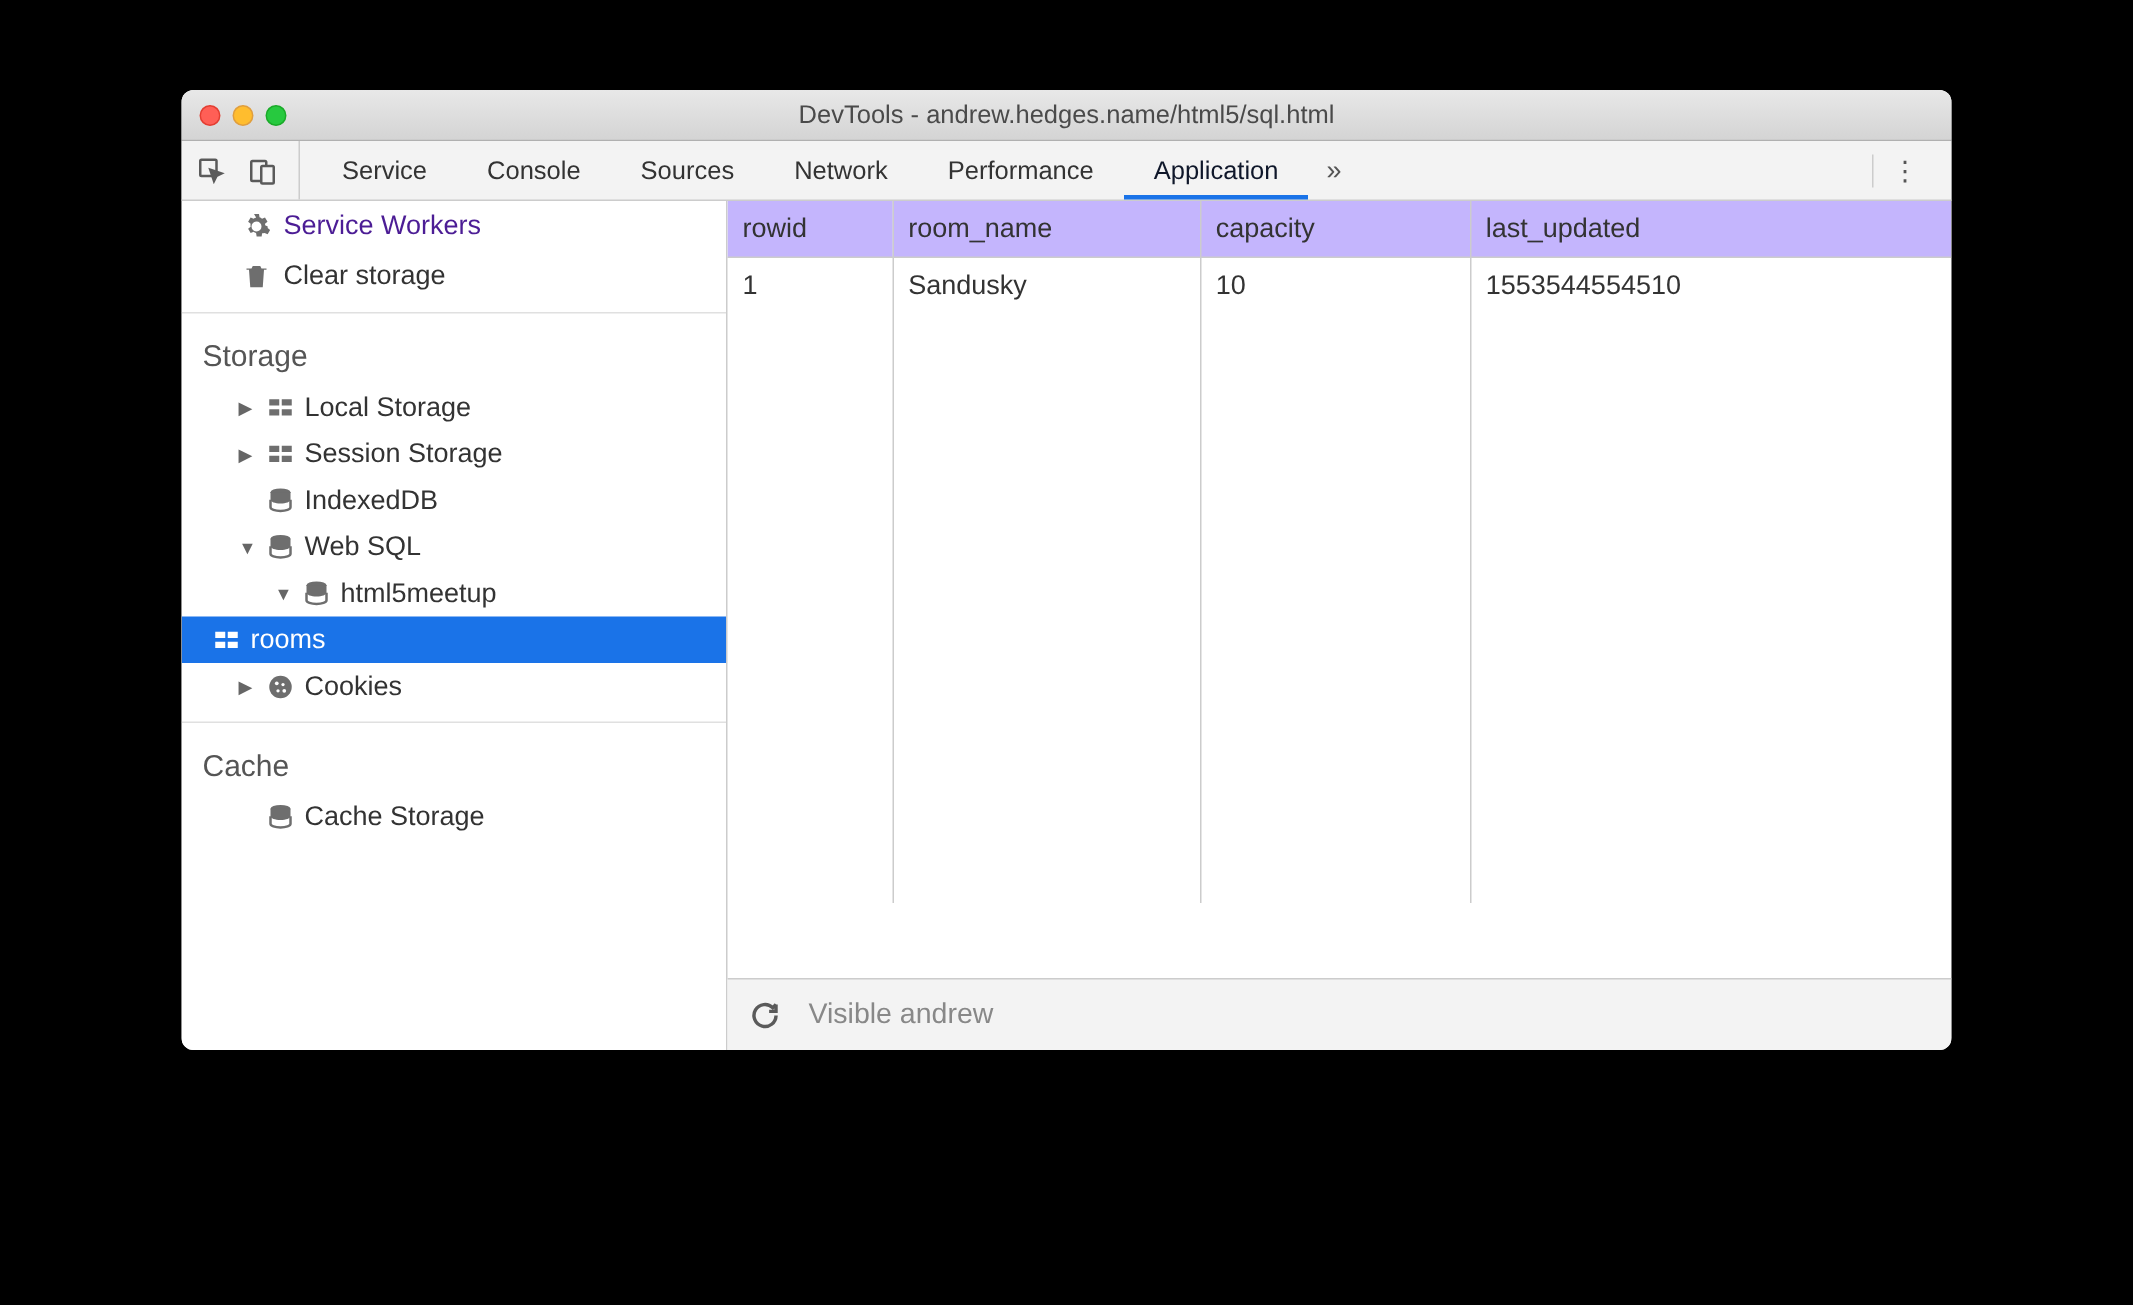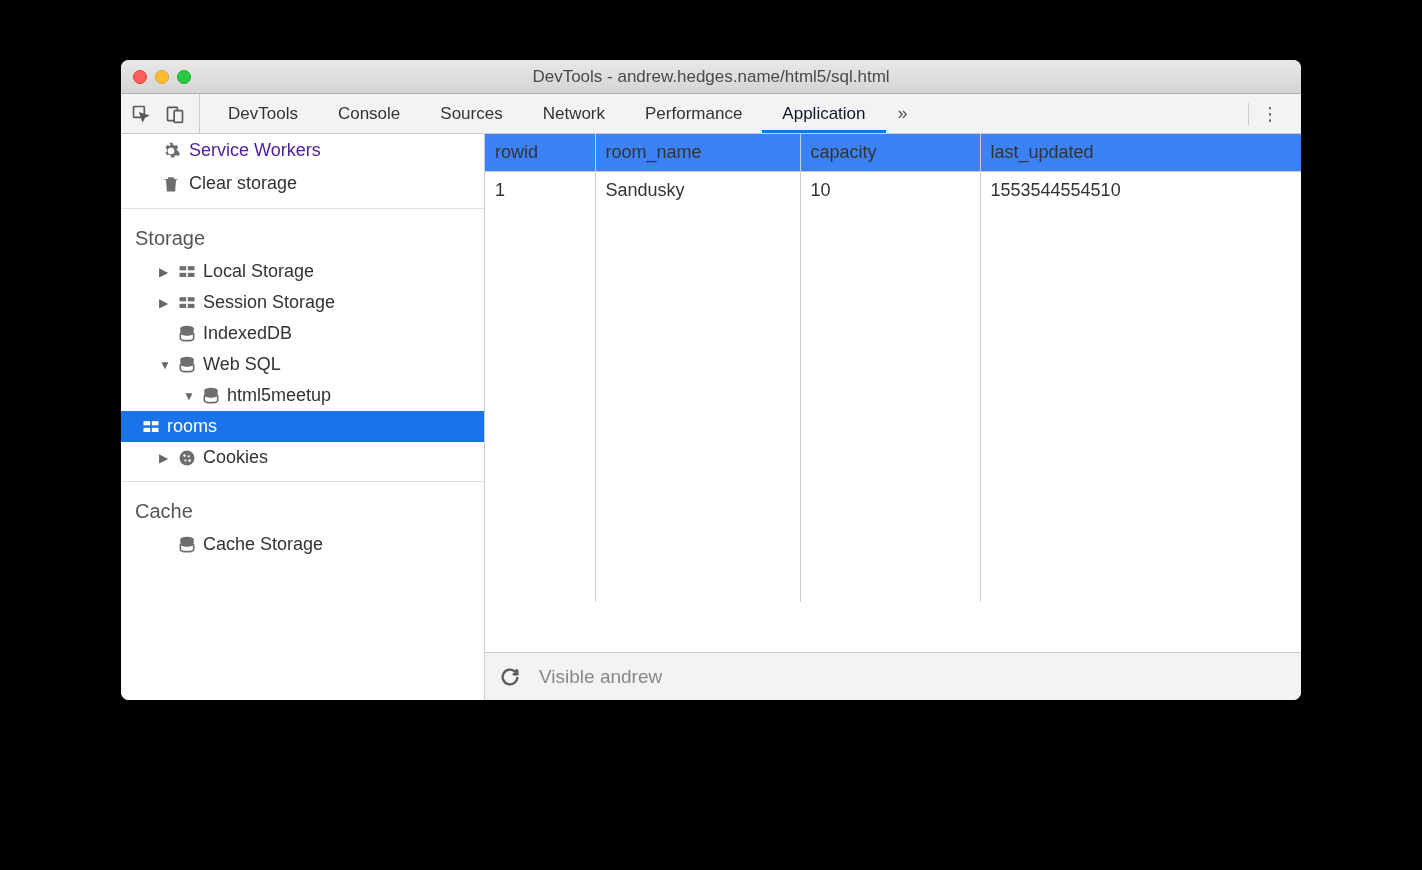--- a/index.html
+++ b/index.html
@@ -82,21 +82,21 @@
     .tree-item.selected { background: #1a73e8; color: #fff; }
     .chevron { display: inline-block; width: 12px; font-size: 12px; color: #666; }
     .sb-icon { width: 20px; height: 18px; color: #6e6e6e; display:inline-flex; align-items:center; justify-content:center; }
     .tree-item.selected .sb-icon { color: #fff; }
     .main { flex: 1; display: flex; flex-direction: column; }
     .table-wrap { flex: 1; overflow: auto; }
     table { border-collapse: collapse; width: 100%; font-size: 18px; color: #333; }
     th { 
       text-align: left; 
       font-weight: normal; 
-      background: #3b82f6; 
+      background: #c4b5fd; 
       border-right: 1px solid #ccc; 
       border-bottom: 1px solid #ccc;
       padding: 8px 10px;
     }
     th:last-child { border-right: none; }
     td { 
       border-right: 1px solid #ccc; 
       padding: 8px 10px; 
       vertical-align: top;
     }
@@ -138,21 +138,21 @@
           </svg>
       </span>
       <span class="toolbar-icon">
         <svg viewBox="0 0 24 24" fill="none" stroke="currentColor" stroke-width="2">
             <rect x="3" y="4" width="12" height="16" rx="1"></rect>
             <rect x="11" y="8" width="10" height="14" rx="1" fill="#f3f3f3"></rect>
           </svg>
       </span>
     </div>
     <div class="tabs">
-      <div class="tab">DevTools</div>
+      <div class="tab">Service</div>
       <div class="tab">Console</div>
       <div class="tab">Sources</div>
       <div class="tab">Network</div>
       <div class="tab">Performance</div>
       <div class="tab active">Application</div>
       <div class="overflow-icon">»</div>
     </div>
     <div class="divider-v"></div>
     <div class="menu-icon">⋮</div>
   </div>

